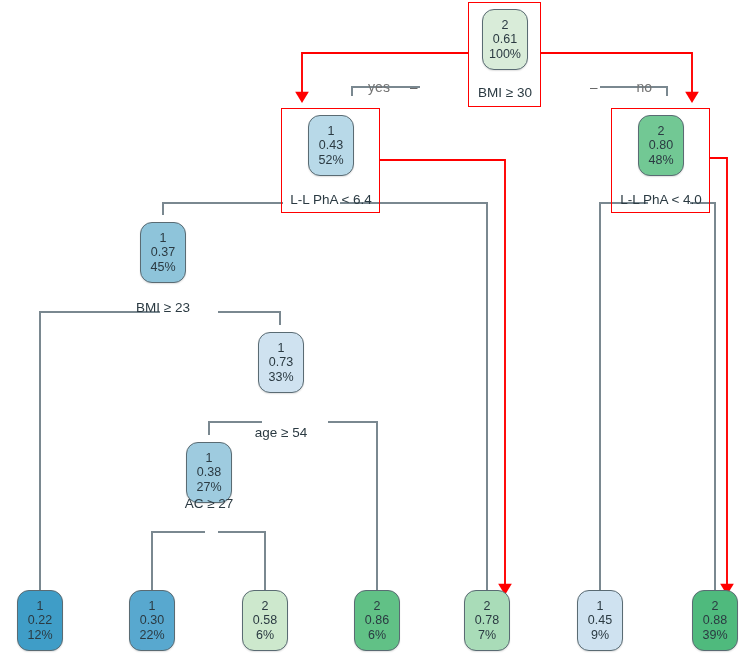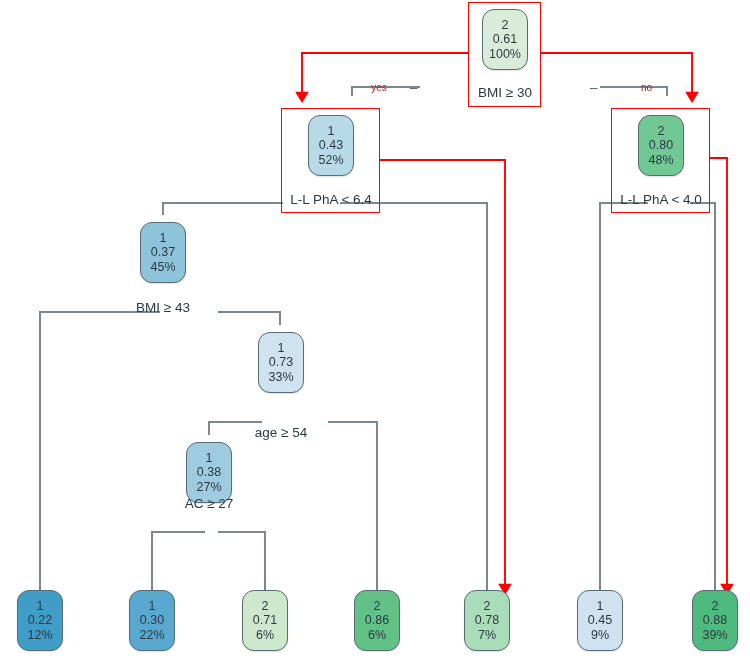--- a/index.html
+++ b/index.html
@@ -22,21 +22,21 @@
   }
   .node .l1,.node .l2,.node .l3{display:block;white-space:nowrap;}
   .split-label{
     position:absolute;
     font-size:13.5px;line-height:15px;color:#2b3a42;
     white-space:nowrap;
     text-align:center;
   }
   .branch-label{
     position:absolute;
-    font-size:10px;line-height:15px;color:#b91c1c;
+    font-size:14px;line-height:15px;color:#737373;
     white-space:nowrap;text-align:center;
   }
   .dash{
     position:absolute;font-size:13.5px;line-height:15px;color:#555;
   }
   .hlbox{
     position:absolute;
     border:1.8px solid #ff0000;
     box-sizing:border-box;
     background:transparent;
@@ -115,21 +115,21 @@
   <span class="l2">0.80</span>
   <span class="l3">48%</span>
 </div>
 <div class="split-label" style="left:613px;top:192px;width:96px;">L-L PhA &lt; 4.0</div>
 
 <div class="node" style="left:140px;top:222px;width:46px;height:61px;background:#8ec4da;">
   <span class="l1">1</span>
   <span class="l2">0.37</span>
   <span class="l3">45%</span>
 </div>
-<div class="split-label" style="left:120px;top:300px;width:86px;">BMI ≥ 43</div>
+<div class="split-label" style="left:120px;top:300px;width:86px;">BMI ≥ 23</div>
 
 <div class="node" style="left:258px;top:332px;width:46px;height:61px;background:#cfe2f0;">
   <span class="l1">1</span>
   <span class="l2">0.73</span>
   <span class="l3">33%</span>
 </div>
 <div class="split-label" style="left:238px;top:425px;width:86px;">age ≥ 54</div>
 
 <div class="node" style="left:186px;top:442px;width:46px;height:61px;background:#9ecbdf;">
   <span class="l1">1</span>
@@ -150,21 +150,21 @@
 </div>
 
 <div class="node" style="left:129px;top:590px;width:46px;height:61px;background:#58a8cf;">
   <span class="l1">1</span>
   <span class="l2">0.30</span>
   <span class="l3">22%</span>
 </div>
 
 <div class="node" style="left:242px;top:590px;width:46px;height:61px;background:#cde8cd;">
   <span class="l1">2</span>
-  <span class="l2">0.71</span>
+  <span class="l2">0.58</span>
   <span class="l3">6%</span>
 </div>
 
 <div class="node" style="left:354px;top:590px;width:46px;height:61px;background:#61c186;">
   <span class="l1">2</span>
   <span class="l2">0.86</span>
   <span class="l3">6%</span>
 </div>
 
 <div class="node" style="left:464px;top:590px;width:46px;height:61px;background:#a9dcb8;">

